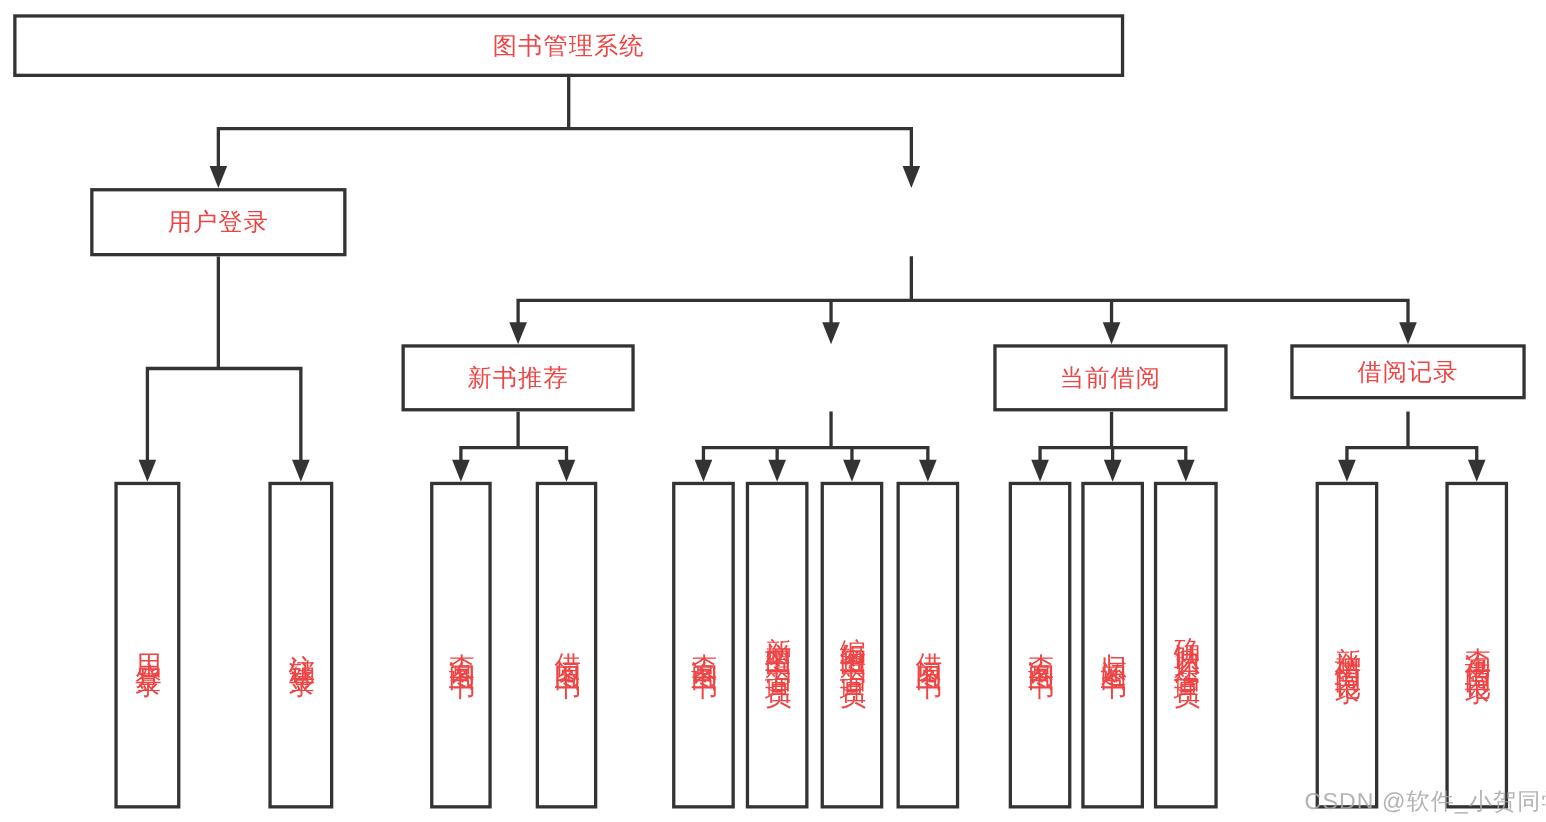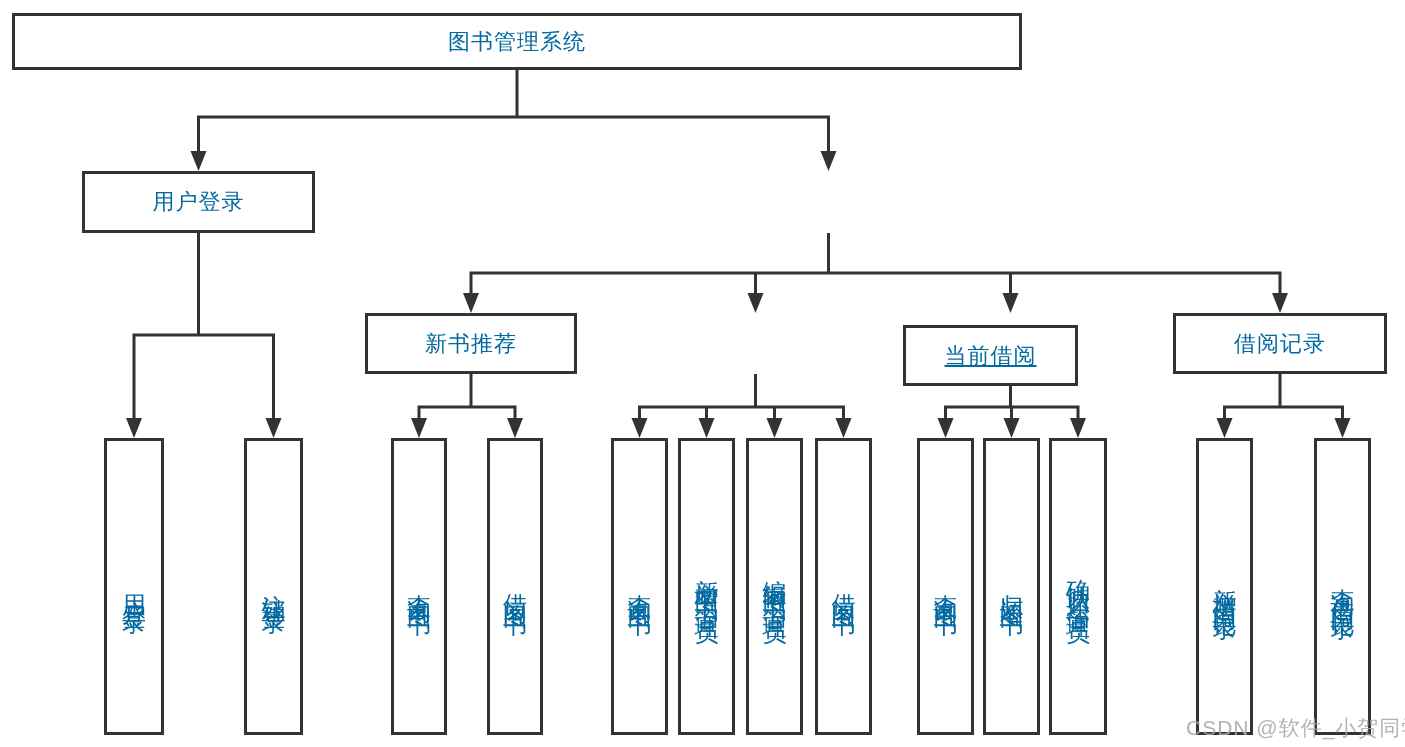--- a/index.html
+++ b/index.html
@@ -20,21 +20,21 @@
     left: 0; top: 0;
     width: 1405px;
     height: 747px;
     pointer-events: none;
   }
   .node {
     position: absolute;
     box-sizing: border-box;
     border: 3px solid #333333;
     background: #ffffff;
-    color: #0369a1;
+    color: #ef4444;
     display: flex;
     align-items: center;
     justify-content: center;
     text-align: center;
   }
   .hnode {
     font-size: 22px;
     letter-spacing: 1px;
   }
   .vnode {
@@ -117,24 +117,24 @@
     <span>图书管理系统</span>
   </div>
 
   <div class="node hnode" style="left:82px; top:171px; width:233px; height:62px;">
     <span>用户登录</span>
   </div>
 
   <div class="node hnode" style="left:365px; top:313px; width:212px; height:61px;justify-content:center;">
     <span>新书推荐</span>
   </div>
-  <div class="node hnode" style="left:903px; top:325px; width:175px; height:61px;text-decoration:underline;">
+  <div class="node hnode" style="left:903px; top:313px; width:213px; height:61px;">
     <span>当前借阅</span>
   </div>
-  <div class="node hnode" style="left:1173px; top:313px; width:214px; height:61px;font-family:Liberation Serif, serif;">
+  <div class="node hnode" style="left:1173px; top:313px; width:214px; height:50px;font-family:Liberation Serif, serif;">
     <span>借阅记录</span>
   </div>
 
   <div class="node vnode" style="left:104px; top:438px; width:60px; height:297px;">
     <span class="vtext">用户登录</span>
   </div>
   <div class="node vnode" style="left:244px; top:438px; width:59px; height:297px;">
     <span class="vtext">注销登录</span>
   </div>
 

